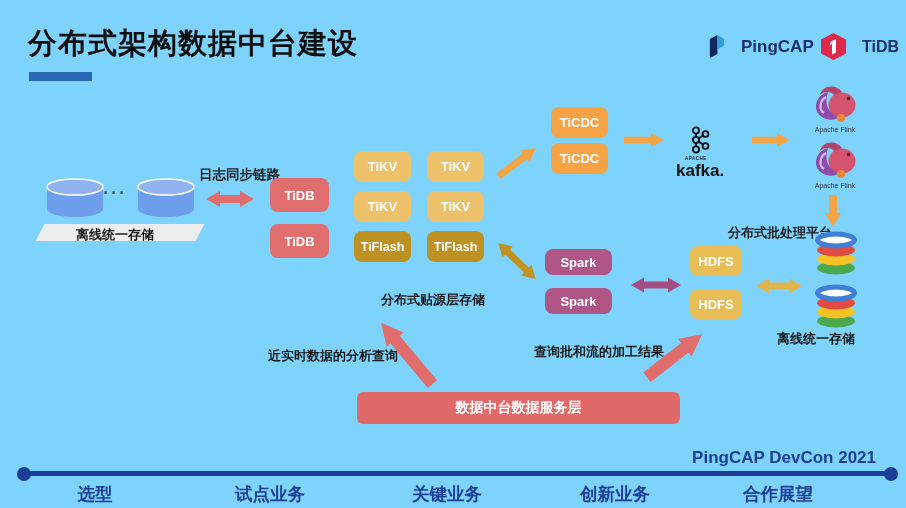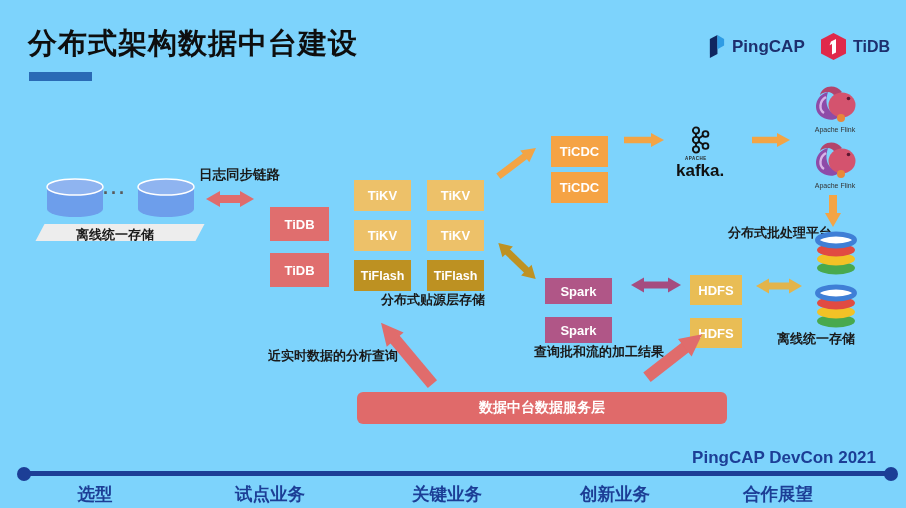--- a/index.html
+++ b/index.html
@@ -1,26 +1,26 @@
 <!DOCTYPE html>
 <html><head>
 <meta charset="utf-8">
 <style>
   html,body{margin:0;padding:0;}
   body{font-family:"Liberation Sans","DejaVu Sans",sans-serif;background:#fff;}
   #slide{position:relative;width:906px;height:508px;background:#7dd3fc;overflow:hidden;padding-left:32px;}
   .abs{position:absolute;}
   .title{font-size:29px;font-weight:bold;color:#0e0e0e;letter-spacing:1px;}
   .title-underline{width:63px;height:9px;background:#2a6ab5;}
-  .logo-row{display:flex;align-items:center;gap:6px;justify-content:center;}
+  .logo-row{display:flex;align-items:center;gap:15px;justify-content:center;}
   .pingcap-text{font-size:17px;font-weight:600;color:#1d2f6e;}
   .tidb-text{font-size:16px;font-weight:bold;color:#1d2f6e;}
   .lbl{font-size:13px;font-weight:bold;color:#1a1a1a;white-space:nowrap;}
   .node{position:absolute;display:flex;align-items:center;justify-content:center;
-        color:#fff;font-weight:bold;font-size:13px;border-radius:0;white-space:nowrap;margin-top:29px;}
+        color:#fff;font-weight:bold;font-size:13px;border-radius:8px;white-space:nowrap;}
   .tidb-box{background:#e06e6e;}
   .tikv-box{background:#edc169;}
   .tiflash-box{background:#bd9122;font-size:12.5px;}
   .ticdc-box{background:#f5a344;}
   .spark-box{background:#b05687;}
   .hdfs-box{background:#e9bd55;}
   .platform{background:#ededed;transform:skewX(-28deg);}
   .dots{font-size:18px;font-weight:bold;color:#5a5a5a;letter-spacing:2px;}
   .kafka-wrap{display:flex;align-items:center;gap:2px;flex-direction:column;}
   .kafka-txt{line-height:1;}
@@ -234,21 +234,21 @@
       <polygon points="84,13 62,2 62,24" fill="#e06c6c"></polygon>
     </svg>
   </div>
   <div class="abs" style="left:636px;top:344px;transform:rotate(-38deg);">
     <svg width="74" height="26" viewBox="0 0 74 26">
       <line x1="4" y1="13" x2="54" y2="13" stroke="#e06c6c" stroke-width="12"></line>
       <polygon points="74,13 52,2 52,24" fill="#e06c6c"></polygon>
     </svg>
   </div>
 
-  <div class="service-bar" style="left:357px;top:392px;width:370px;height:32px;">
+  <div class="service-bar" style="left:357px;top:392px;width:323px;height:32px;">
     <span>数据中台数据服务层</span>
   </div>
 
   <div class="abs devcon" style="left:646px;top:448px;width:230px;">PingCAP DevCon 2021</div>
   <div class="abs tl-line" style="left:24px;top:471px;width:867px;height:5px;"></div>
   <div class="abs tl-dot" style="left:17px;top:467px;"></div>
   <div class="abs tl-dot" style="left:884px;top:467px;"></div>
   <div class="abs tl-item" style="left:95px;top:482px;">选型</div>
   <div class="abs tl-item" style="left:270px;top:482px;">试点业务</div>
   <div class="abs tl-item" style="left:447px;top:482px;">关键业务</div>

